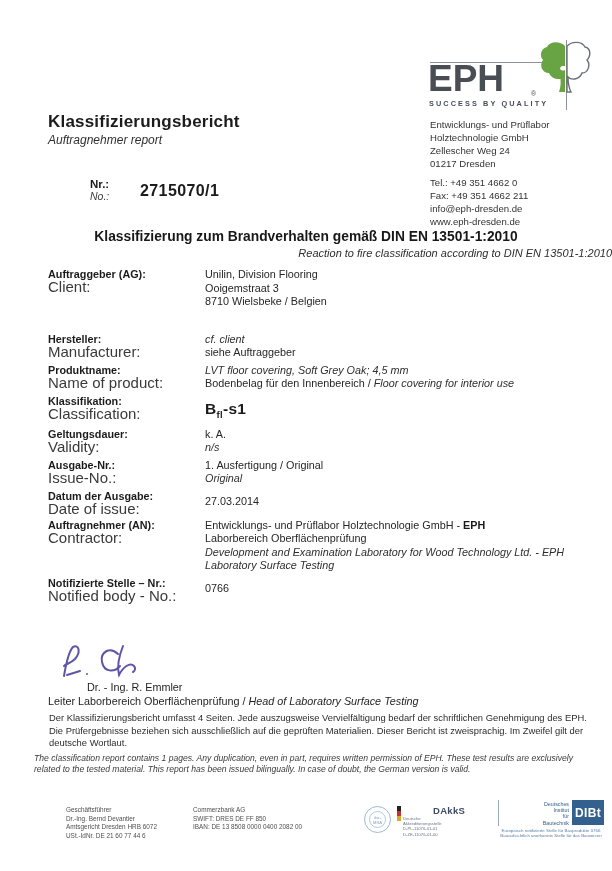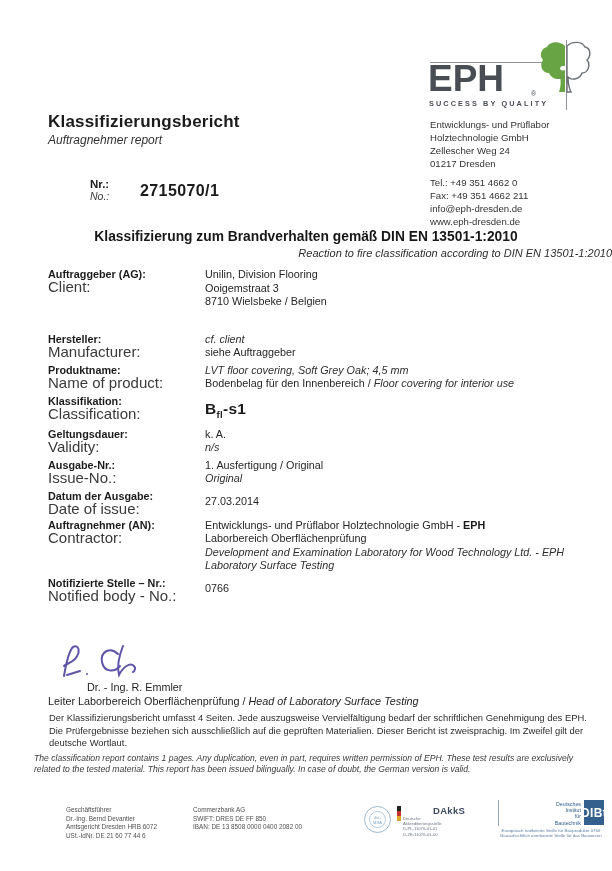--- a/index.html
+++ b/index.html
@@ -79,21 +79,21 @@
   .dakks-flag { width:4px; height:15px; margin-right:2px; display:flex; flex-direction:column; }
   .dakks-flag i { flex:1; display:block; }
   .dakks-black { background:#222; } .dakks-red { background:#c0342b; } .dakks-gold { background:#e0a52c; }
   .dakks-body { }
   .dakks-title { font-size:9.5px; font-weight:bold; color:#3f4c63; line-height:10px; letter-spacing:.3px;padding-left:30px; }
   .dakks-sub { font-size:4.2px; line-height:5.2px; color:#6a7585; }
 
   .dibt { left:498px; top:800px; width:106px; }
   .dibt-top { display:flex; justify-content:flex-end; align-items:stretch; border-left:1px solid #9aa7b5; padding-left:4px; }
   .dibt-label { font-size:5.3px; line-height:6.2px; color:#33608d; text-align:right; margin-right:3px; padding-top:1px; }
-  .dibt-box { width:20px; height:25px; background:#33608d; color:#fff; font-weight:bold; font-size:12px;
+  .dibt-box { width:32px; height:25px; background:#33608d; color:#fff; font-weight:bold; font-size:12px;
               display:flex; align-items:center; justify-content:center; letter-spacing:.3px; }
   .dibt-sub { margin-top:2px; font-size:4.4px; line-height:5.4px; color:#5a7fa5; text-align:center; }
 </style>
 </head>
 <body>
 
 <div class="abs title-de">Klassifizierungsbericht</div>
 <div class="abs title-en">Auftragnehmer report</div>
 
 <div class="abs nr-block">

